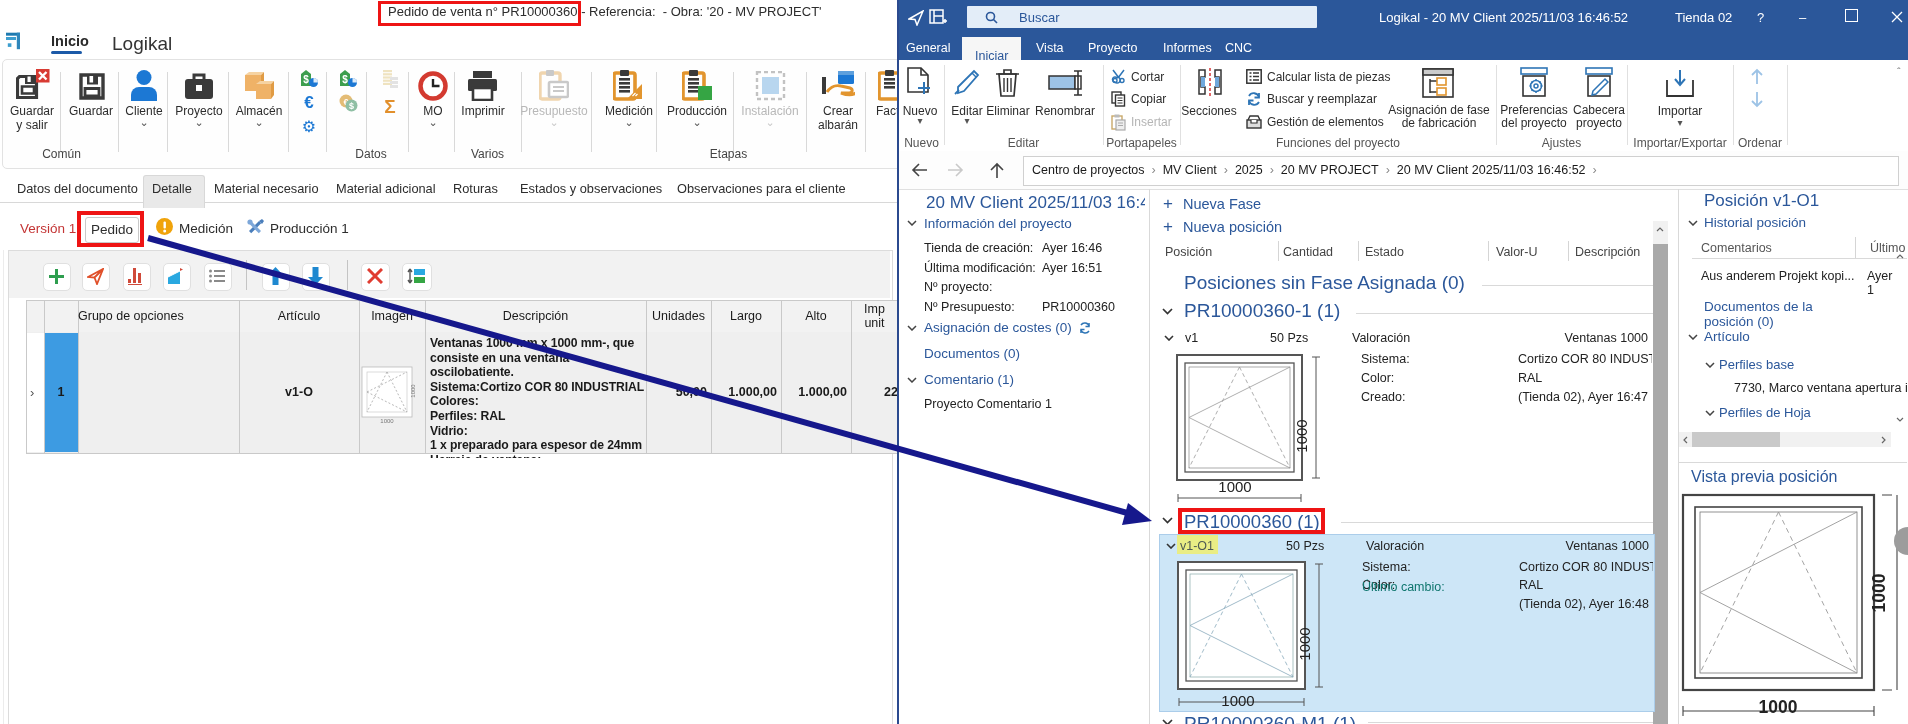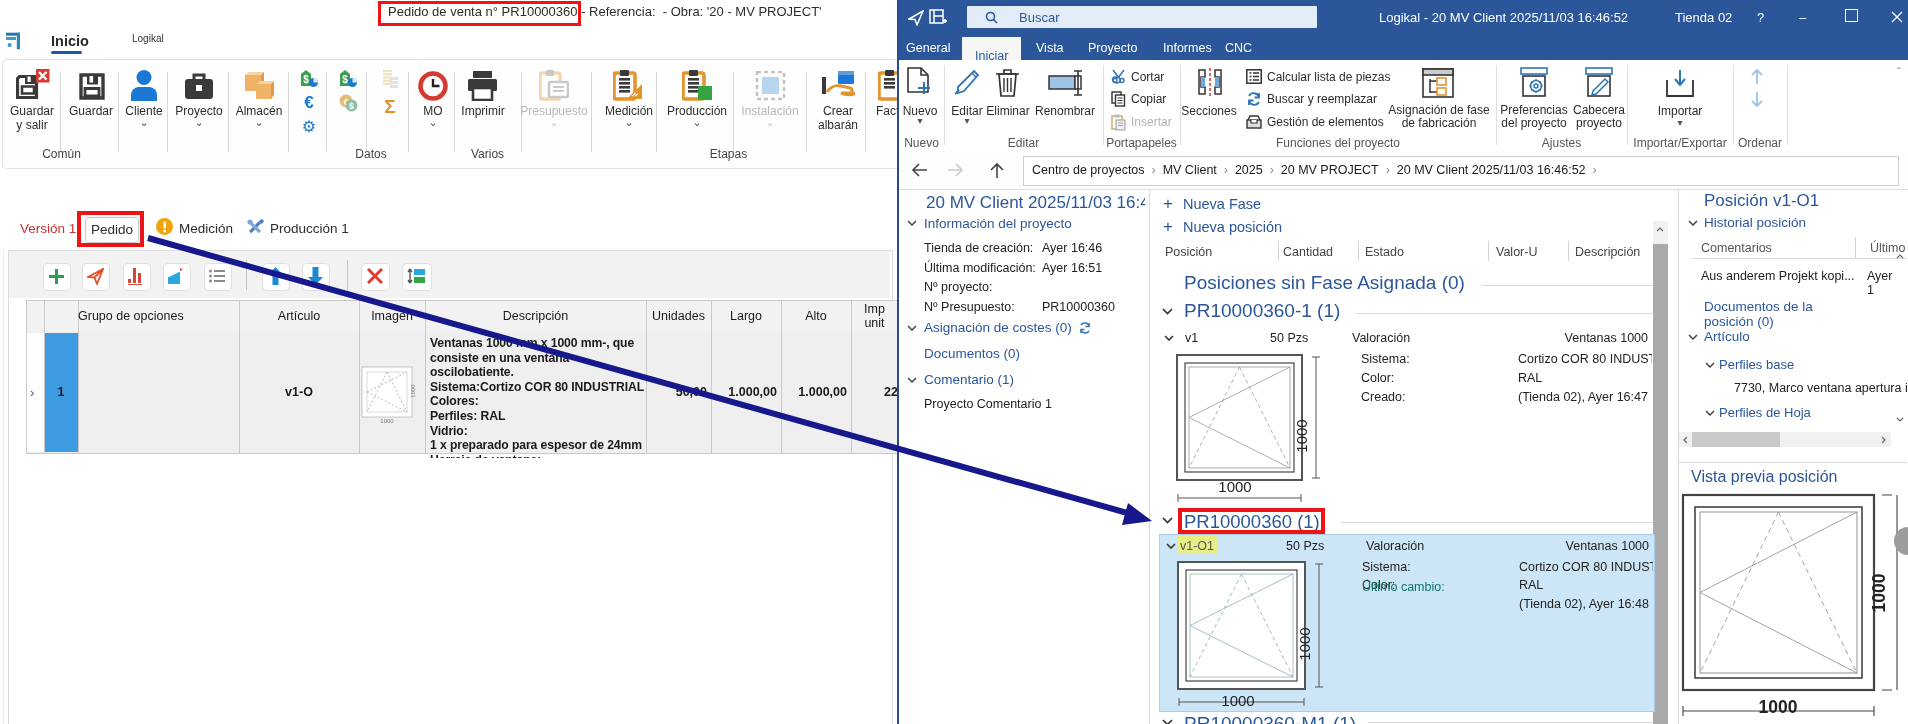--- a/index.html
+++ b/index.html
@@ -22,21 +22,21 @@
 
   <svg class="a" style="left:6px;top:32px;" width="17" height="19" viewBox="0 0 17 19">
     <rect x="0" y="0.7" width="14" height="3" fill="#1e7ab0"></rect>
     <rect x="10.8" y="0.7" width="3.2" height="16.5" fill="#2e86bb"></rect>
     <rect x="0" y="5" width="10" height="3" fill="#3d9ecf"></rect>
     <rect x="1.8" y="11.3" width="3.6" height="3.6" fill="#3d9ecf"></rect>
   </svg>
 
   <div class="a" style="left:51px;top:33px;font-size:14.5px;font-weight:bold;color:#2b2b2b;">Inicio</div>
   <div class="a" style="left:51px;top:51px;width:31px;height:3px;border-radius:2px;background:#1c5aa8;"></div>
-  <div class="a" style="left:112px;top:33px;font-size:10px;color:#333;margin-left:20px;">Logikal</div>
+  <div class="a" style="left:112px;top:33px;font-size:19px;color:#333;">Logikal</div>
 
   <div class="a" id="lribbon" style="left:2px;top:59px;width:940px;height:108px;background:#fefefe;border:1px solid #e2e2e2;border-radius:5px;font-size:12px;color:#2d2d2d;">
     <div class="a sep" style="left:57px;top:12px;height:80px;"></div>
     <div class="a sep" style="left:115px;top:12px;height:80px;"></div>
     <div class="a sep" style="left:164px;top:12px;height:80px;"></div>
     <div class="a sep" style="left:225px;top:12px;height:80px;"></div>
     <div class="a sep" style="left:285px;top:12px;height:80px;"></div>
     <div class="a sep" style="left:323px;top:12px;height:80px;"></div>
     <div class="a sep" style="left:363px;top:12px;height:80px;"></div>
     <div class="a sep" style="left:405px;top:12px;height:80px;"></div>
@@ -207,20 +207,31 @@
           </g>
     </svg>
     <div class="a" style="left:873px;top:44px;width:40px;">Fact</div>
 
     <div class="a" style="left:0px;top:87px;width:117px;text-align:center;color:#444;">Común</div>
     <div class="a" style="left:285px;top:87px;width:166px;text-align:center;color:#444;">Datos</div>
     <div class="a" style="left:451px;top:87px;width:67px;text-align:center;color:#444;">Varios</div>
     <div class="a" style="left:518px;top:87px;width:415px;text-align:center;color:#444;">Etapas</div>
   </div>
 
+  <div class="a" id="doctabs" style="left:0;top:175px;width:899px;height:28px;font-size:12.8px;color:#2d2d2d;">
+    <div class="a" style="left:0;top:27px;width:899px;height:1px;background:#d8d8d8;"></div>
+    <div class="a" style="left:143px;top:0;width:60px;height:32px;background:#e9e9e9;border:1px solid #d8d8d8;border-bottom:none;border-radius:3px 3px 0 0;"></div>
+    <div class="a" style="left:17px;top:6px;">Datos del documento</div>
+    <div class="a" style="left:152px;top:6px;">Detalle</div>
+    <div class="a" style="left:214px;top:6px;">Material necesario</div>
+    <div class="a" style="left:336px;top:6px;">Material adicional</div>
+    <div class="a" style="left:453px;top:6px;">Roturas</div>
+    <div class="a" style="left:520px;top:6px;">Estados y observaciones</div>
+    <div class="a" style="left:677px;top:6px;">Observaciones para el cliente</div>
+  </div>
 
   <div class="a" id="versionrow" style="left:0;top:203px;width:899px;height:50px;font-size:13.5px;">
     <div class="a" style="left:20px;top:18px;color:#c43535;">Versión 1</div>
     <div class="a" style="left:85px;top:14px;width:52px;height:24px;background:#fff;border:1px solid #c9c9c9;border-radius:3px;text-align:center;line-height:24px;color:#2d2d2d;">Pedido</div>
     <div class="a" style="left:77px;top:8px;width:59px;height:28px;border:4px solid #ee1414;"></div>
     <svg class="a" style="left:156px;top:15px;" width="17" height="17" viewBox="0 0 17 17">
       <circle cx="8.5" cy="8.5" r="8.5" fill="#f0a30a"></circle>
       <rect x="7.5" y="3.5" width="2.4" height="7" rx="1" fill="#fff"></rect>
       <circle cx="8.7" cy="13" r="1.5" fill="#fff"></circle>
     </svg>

